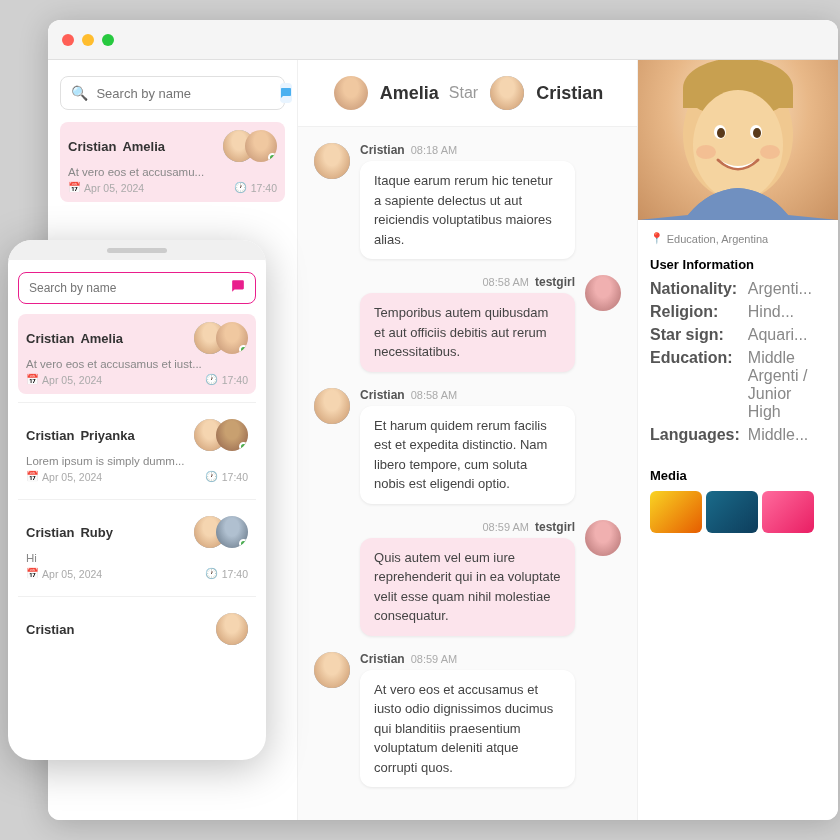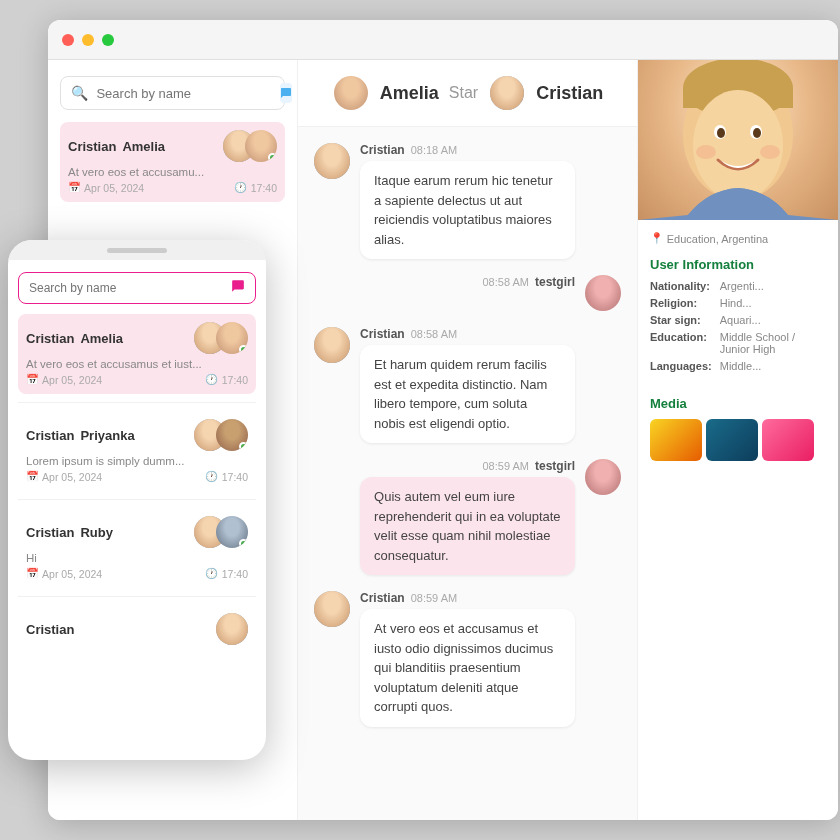--- a/index.html
+++ b/index.html
@@ -369,29 +369,29 @@
       color: #888;
       display: flex;
       align-items: center;
       gap: 3px;
       margin-bottom: 12px;
     }
 
     .section-title {
       font-size: 13px;
       font-weight: 700;
-      color: #15803d;
+      color: #000000;
       margin-bottom: 8px;
     }
 
     .info-grid {
       display: grid;
       grid-template-columns: auto 1fr;
       gap: 5px 8px;
-      font-size: 11px;
+      font-size: 16px;
       margin-bottom: 12px;
     }
 
     .info-label {
       font-weight: 600;
       color: #555;
     }
 
     .info-value {
       color: #888;
@@ -608,20 +608,21 @@
 
           <div class="message-row right">
             <div class="msg-avatar av-testgirl">
               <div class="face-testgirl" style="width:100%;height:100%"></div>
             </div>
             <div class="msg-content">
               <div class="msg-meta right">
                 <span>08:58 AM</span>
                 <span class="msg-sender">testgirl</span>
               </div>
+              <div class="msg-bubble pink">Temporibus autem quibusdam et aut officiis debitis aut rerum necessitatibus.</div>
             </div>
           </div>
 
           <div class="message-row">
             <div class="msg-avatar av-cristian">
               <div class="face-cristian" style="width:100%;height:100%"></div>
             </div>
             <div class="msg-content">
               <div class="msg-meta">
                 <span class="msg-sender">Cristian</span>
@@ -700,21 +701,21 @@
 
           <div class="section-title">User Information</div>
           <div class="info-grid">
             <span class="info-label">Nationality:</span>
             <span class="info-value">Argenti...</span>
             <span class="info-label">Religion:</span>
             <span class="info-value">Hind...</span>
             <span class="info-label">Star sign:</span>
             <span class="info-value">Aquari...</span>
             <span class="info-label">Education:</span>
-            <span class="info-value">Middle School / Junior High</span>
+            <span class="info-value">Middle Argenti / Junior High</span>
             <span class="info-label">Languages:</span>
             <span class="info-value">Middle...</span>
           </div>
         </div>
 
         <div class="media-section">
           <div class="section-title">Media</div>
           <div class="media-grid">
             <div class="media-thumb thumb-yellow"></div>
             <div class="media-thumb thumb-blue"></div>

